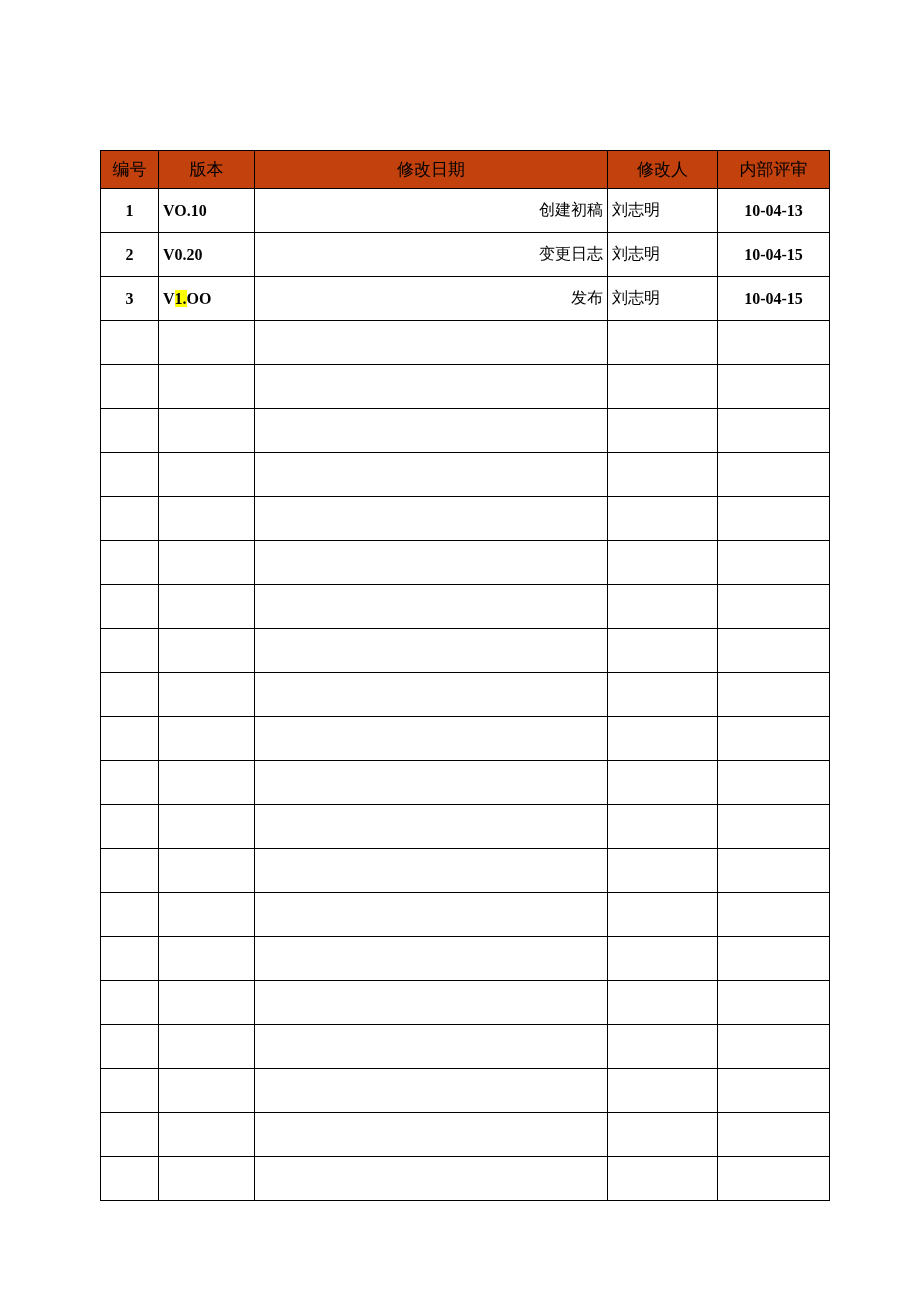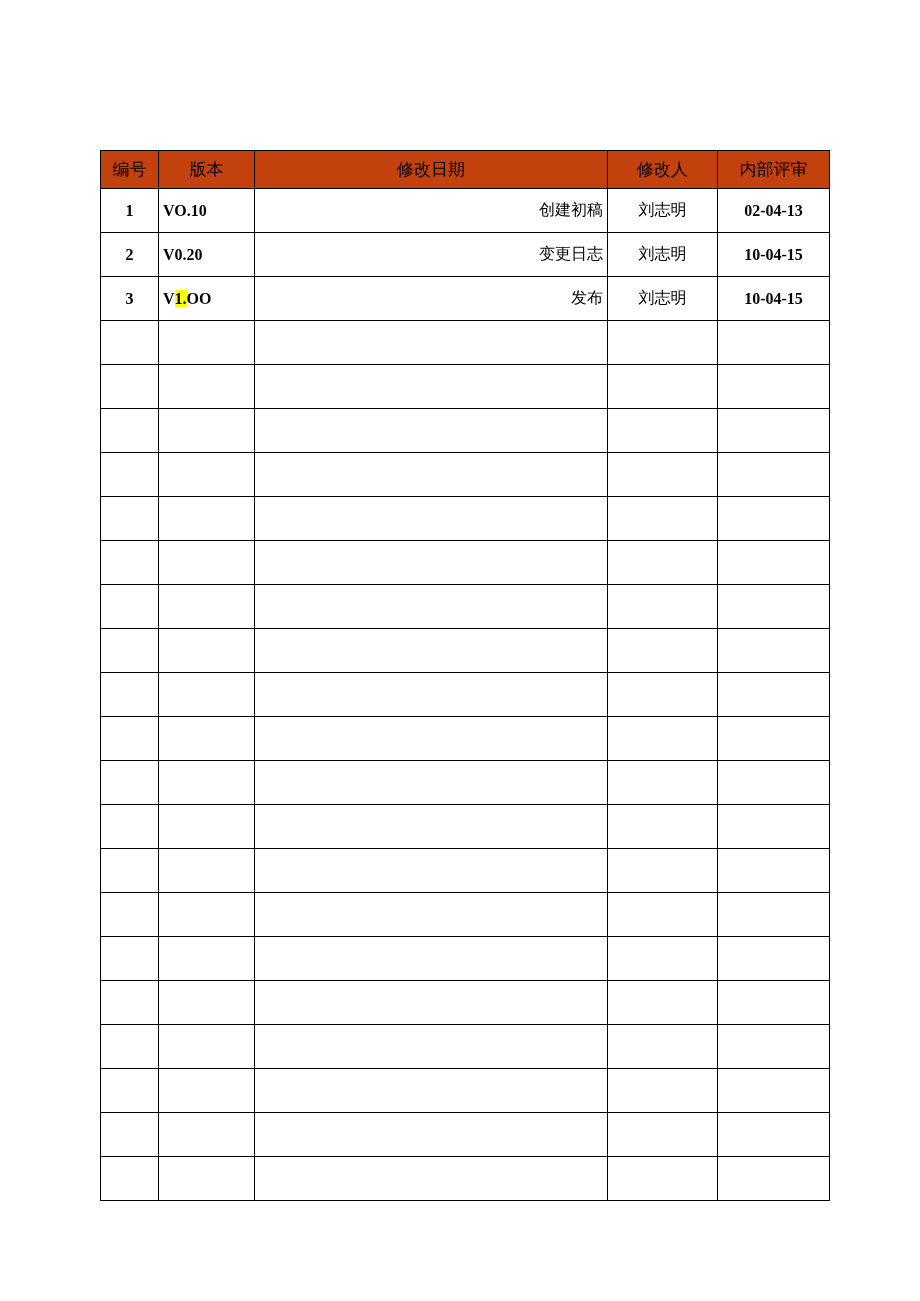--- a/index.html
+++ b/index.html
@@ -44,21 +44,21 @@
   }
   col.c-id      { width: 58px; }
   col.c-ver     { width: 96px; }
   col.c-content { width: auto; }
   col.c-author  { width: 110px; }
   col.c-date    { width: 112px; }
 
   td.col-id      { text-align: center; font-family: "Times New Roman", serif; font-weight: bold; }
   td.col-ver     { text-align: left; font-family: "Times New Roman", serif; font-weight: bold; }
   td.col-content { text-align: right;  }
-  td.col-author  { text-align: center; }
+  td.col-author  { }
   td.col-date    { text-align: center; font-family: "Times New Roman", serif; font-weight: bold; }
 
   .hl { background:#ffff00; }
 </style>
 </head>
 <body>
 
 <div class="page">
 
   <table class="changelog">
@@ -77,21 +77,21 @@
         <th>修改人</th>
         <th>内部评审</th>
       </tr>
     </thead>
     <tbody id="tbody">
         <tr>
           <td class="col-id">1</td>
           <td class="col-ver">VO.10</td>
           <td class="col-content">创建初稿</td>
           <td class="col-author">刘志明</td>
-          <td class="col-date">02-04-13</td>
+          <td class="col-date">10-04-13</td>
         </tr>
         <tr>
           <td class="col-id">2</td>
           <td class="col-ver">V0.20</td>
           <td class="col-content">变更日志</td>
           <td class="col-author">刘志明</td>
           <td class="col-date">10-04-15</td>
         </tr>
         <tr>
           <td class="col-id">3</td>

